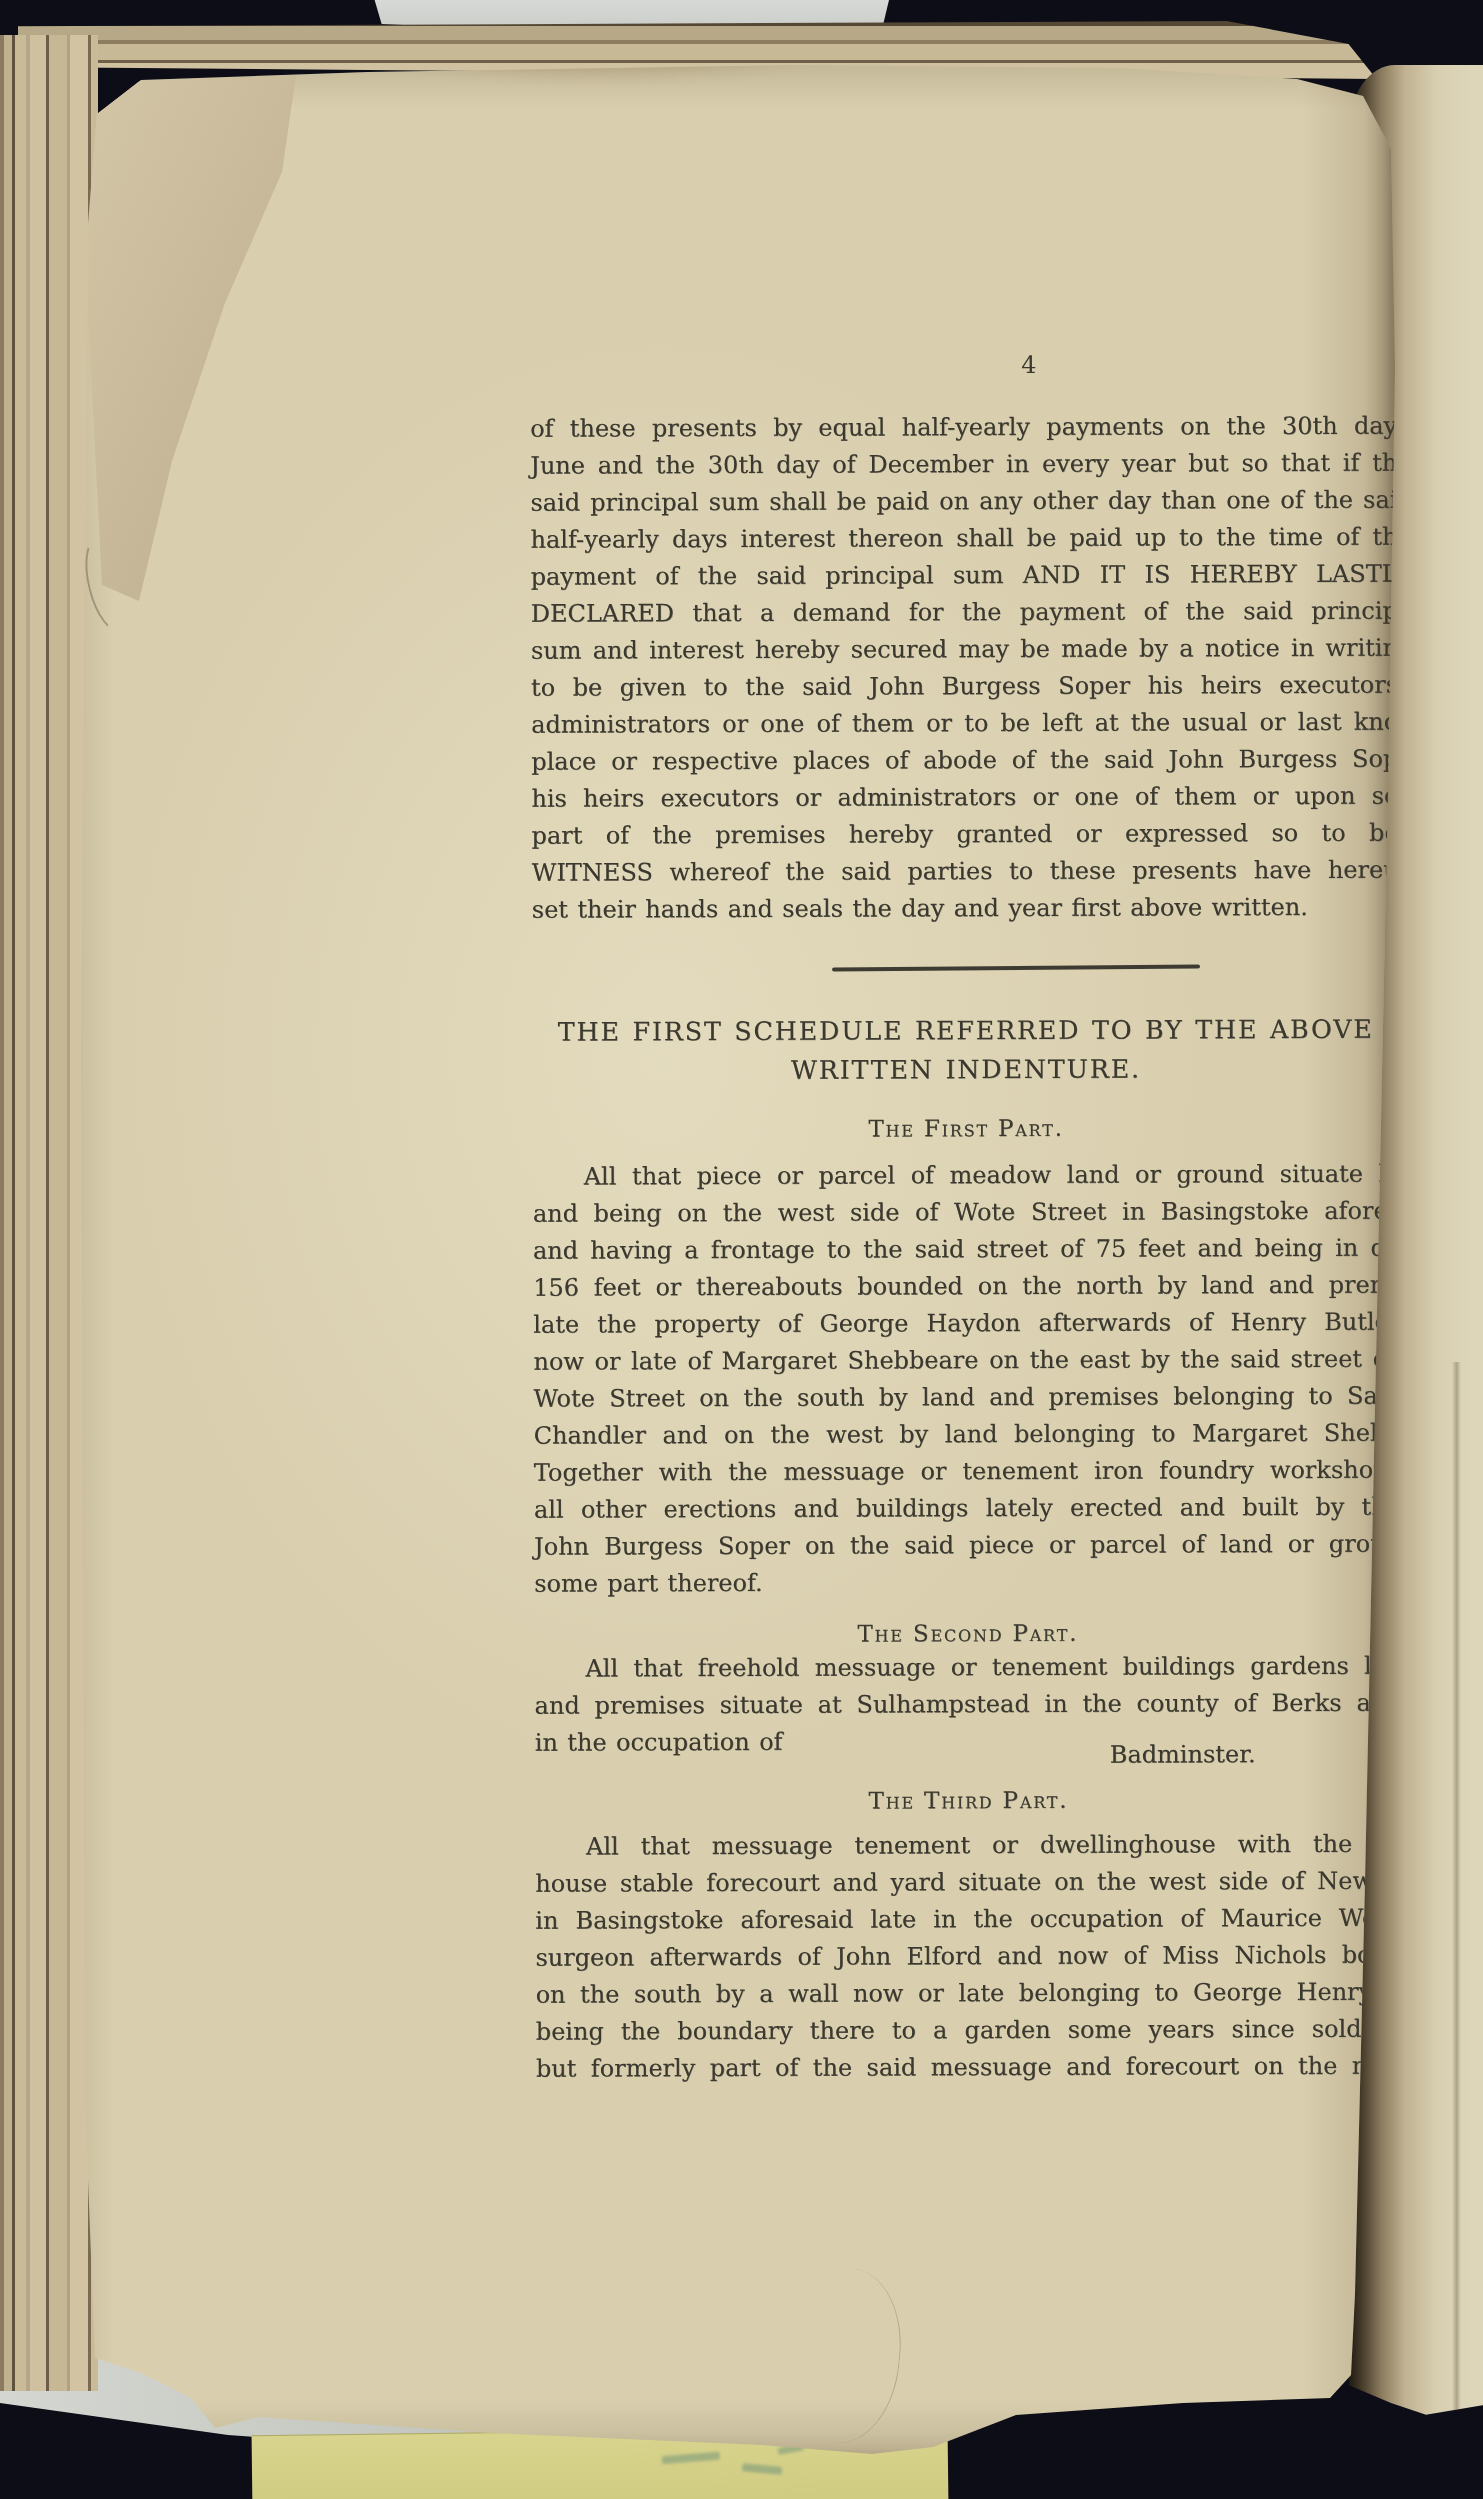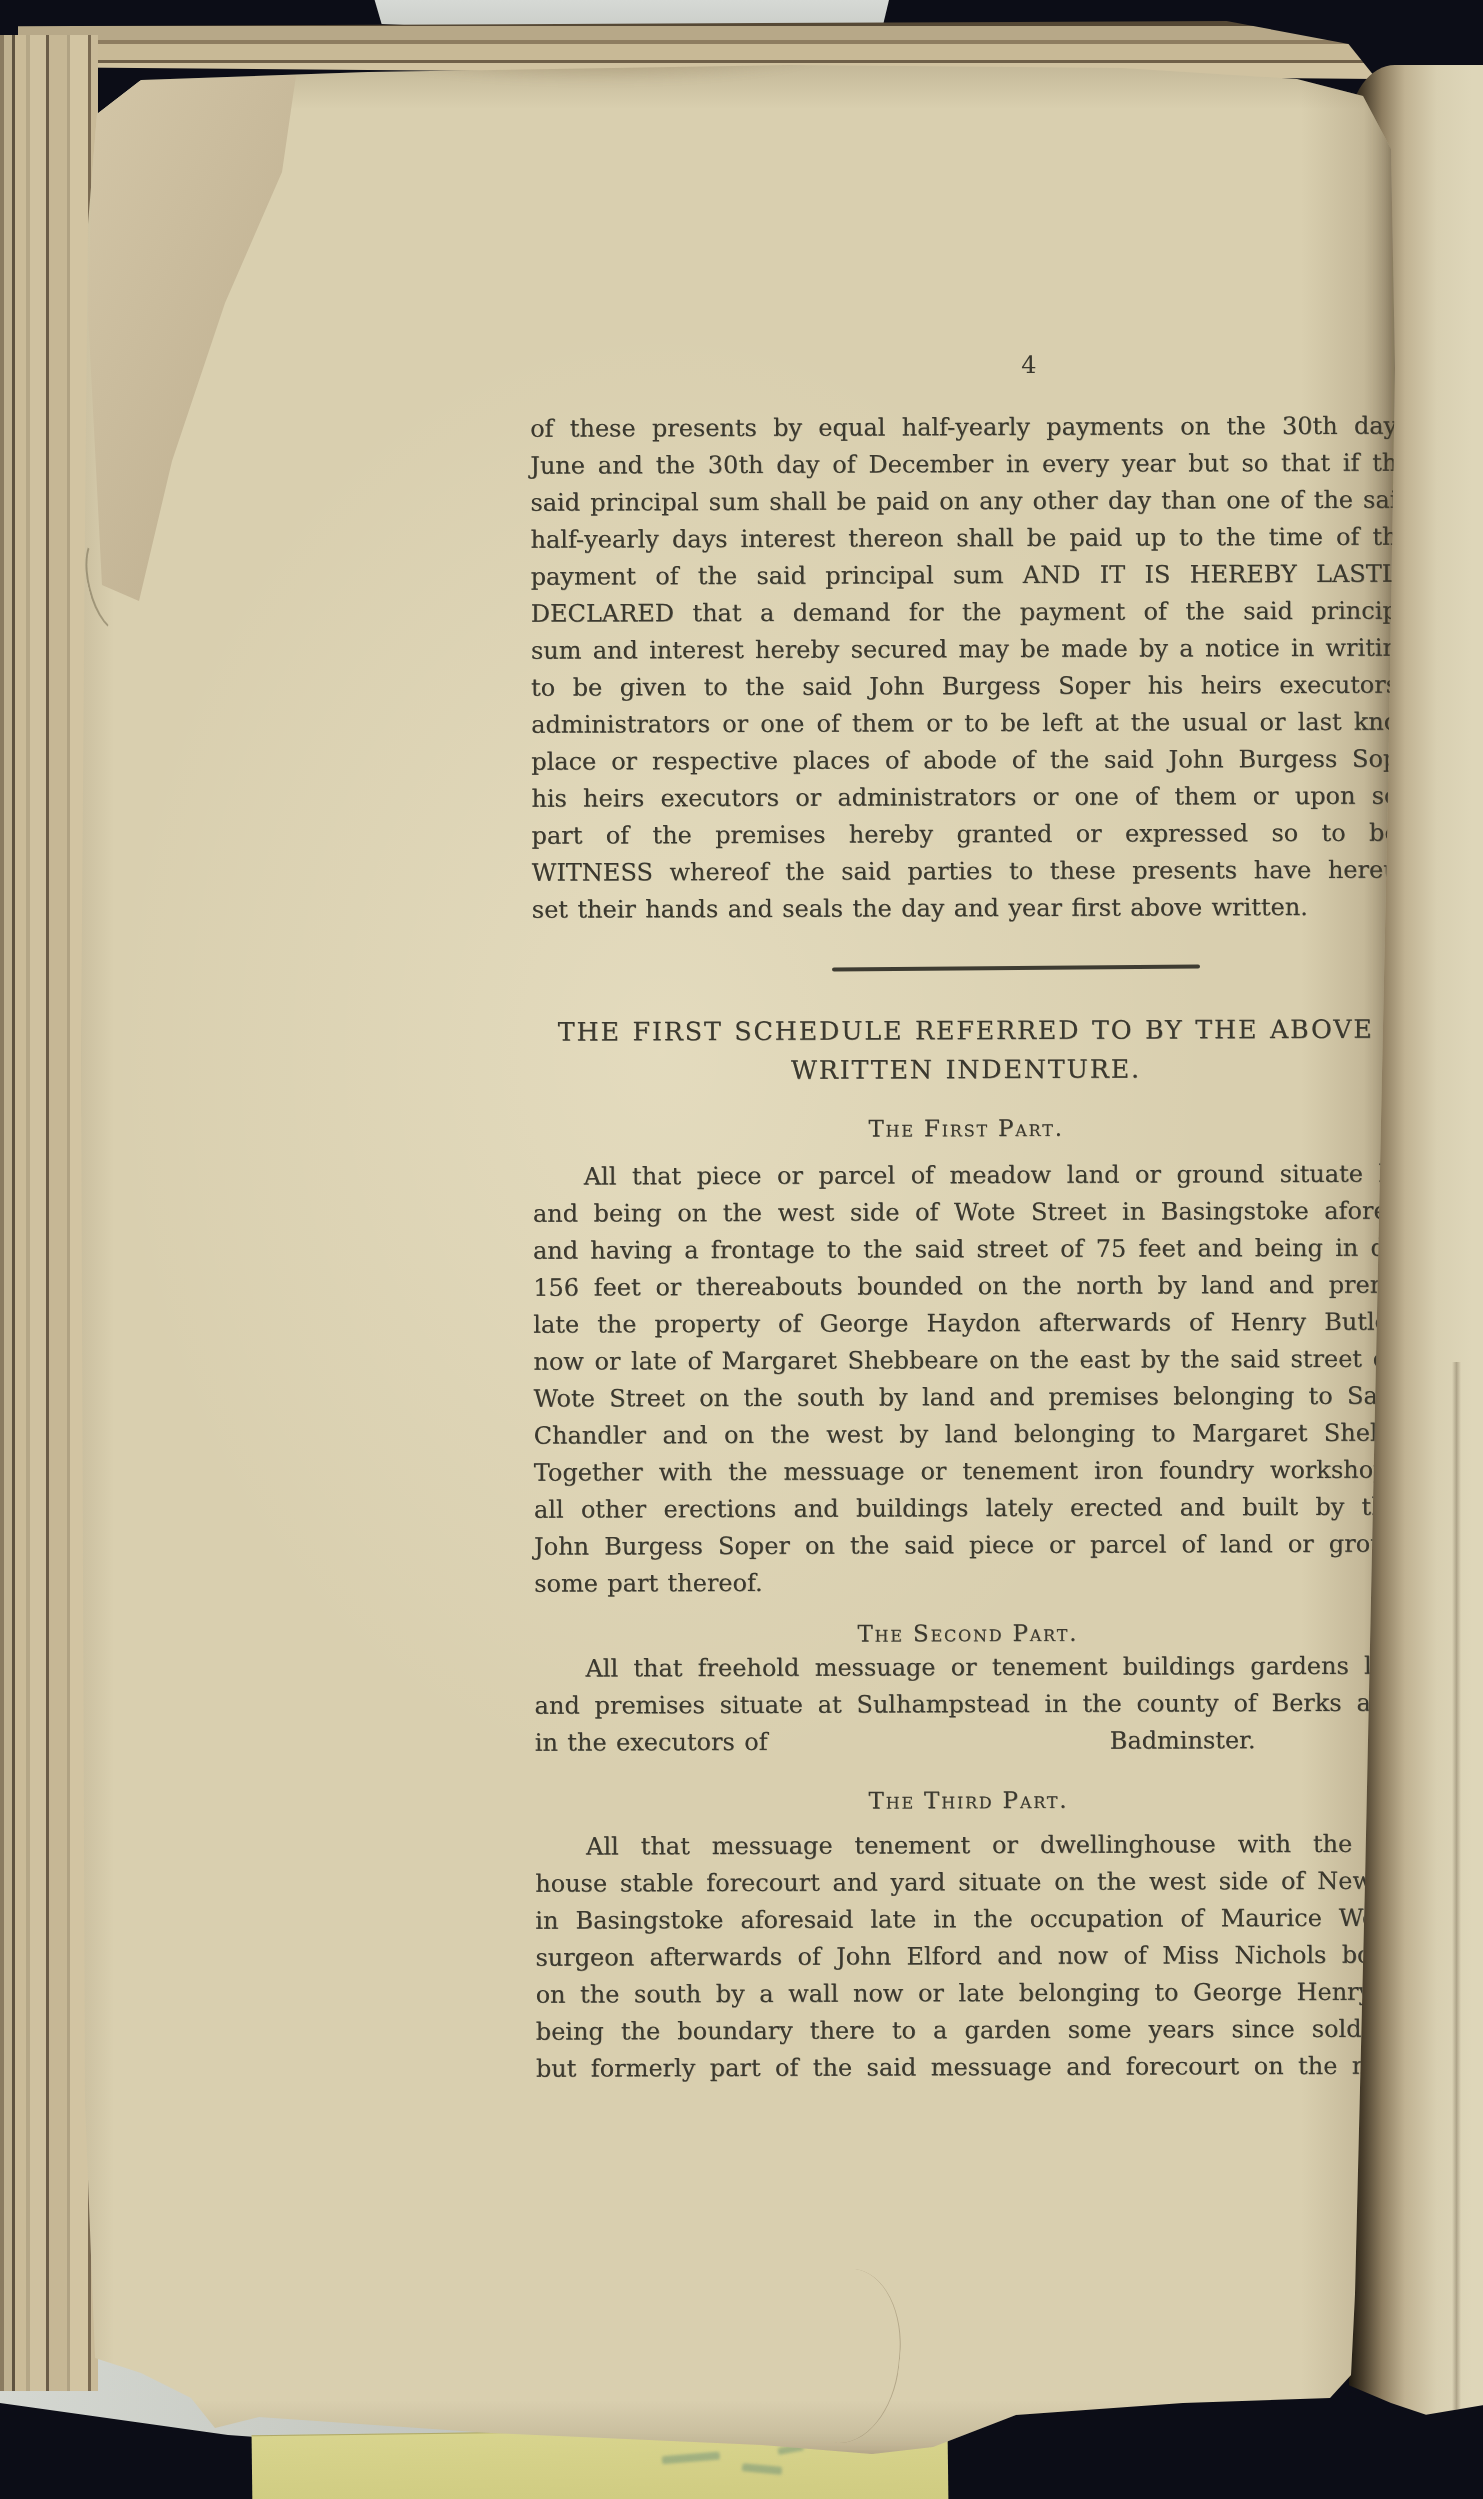--- a/index.html
+++ b/index.html
@@ -107,21 +107,21 @@
     text-shadow:0.4px 0.4px 0.4px rgba(50,48,40,.5);word-spacing:1.8px;}
   .j{white-space:normal;text-align:justify;text-align-last:justify;text-justify:inter-word;}
   .ind{padding-left:51px;box-sizing:border-box;}
   .rule{position:absolute;left:780px;top:941px;width:368px;height:4.4px;
     background:#3e3c32;border-radius:2.6px;transform:rotate(-.3deg);}
   .sched-head .tl{font-size:25.4px;line-height:39px;letter-spacing:1.8px;text-align:center;
     text-align-last:center;white-space:nowrap;}
   .subhead{font-size:23px;line-height:37px;font-variant:small-caps;letter-spacing:1.8px;
     text-align:center;text-shadow:0.4px 0.4px 0.4px rgba(50,48,40,.5);}
   .occ-line{position:relative;}
-  .occ-name{position:absolute;left:575px;top:0;}
+  .occ-name{position:absolute;left:575px;top:14px;}
 </style>
 </head>
 <body>
 
 <div class="top-strip"></div>
 <div class="top-edges"></div>
 <div class="bottom-strip"></div>
 
 <div class="yellow-paper">
   <div class="yellow-mark ym1"></div>
@@ -191,21 +191,21 @@
     </div>
 
     <div class="col" style="top:1590px">
       <div class="subhead">The Second Part.</div>
     </div>
 
     <div class="col" style="top:1624px">
       <div class="tl j ind">All that freehold messuage or tenement buildings gardens lan</div>
       <div class="tl j">and premises situate at Sulhampstead in the county of Berks and</div>
       <div class="tl occ-line">
-        <span>in the executors of</span>
+        <span>in the occupation of</span>
         <span class="occ-name">Badminster.</span>
       </div>
     </div>
 
     <div class="col" style="top:1757px">
       <div class="subhead">The Third Part.</div>
     </div>
 
     <div class="col" style="top:1802px">
       <div class="tl j ind">All that messuage tenement or dwellinghouse with the co</div>

